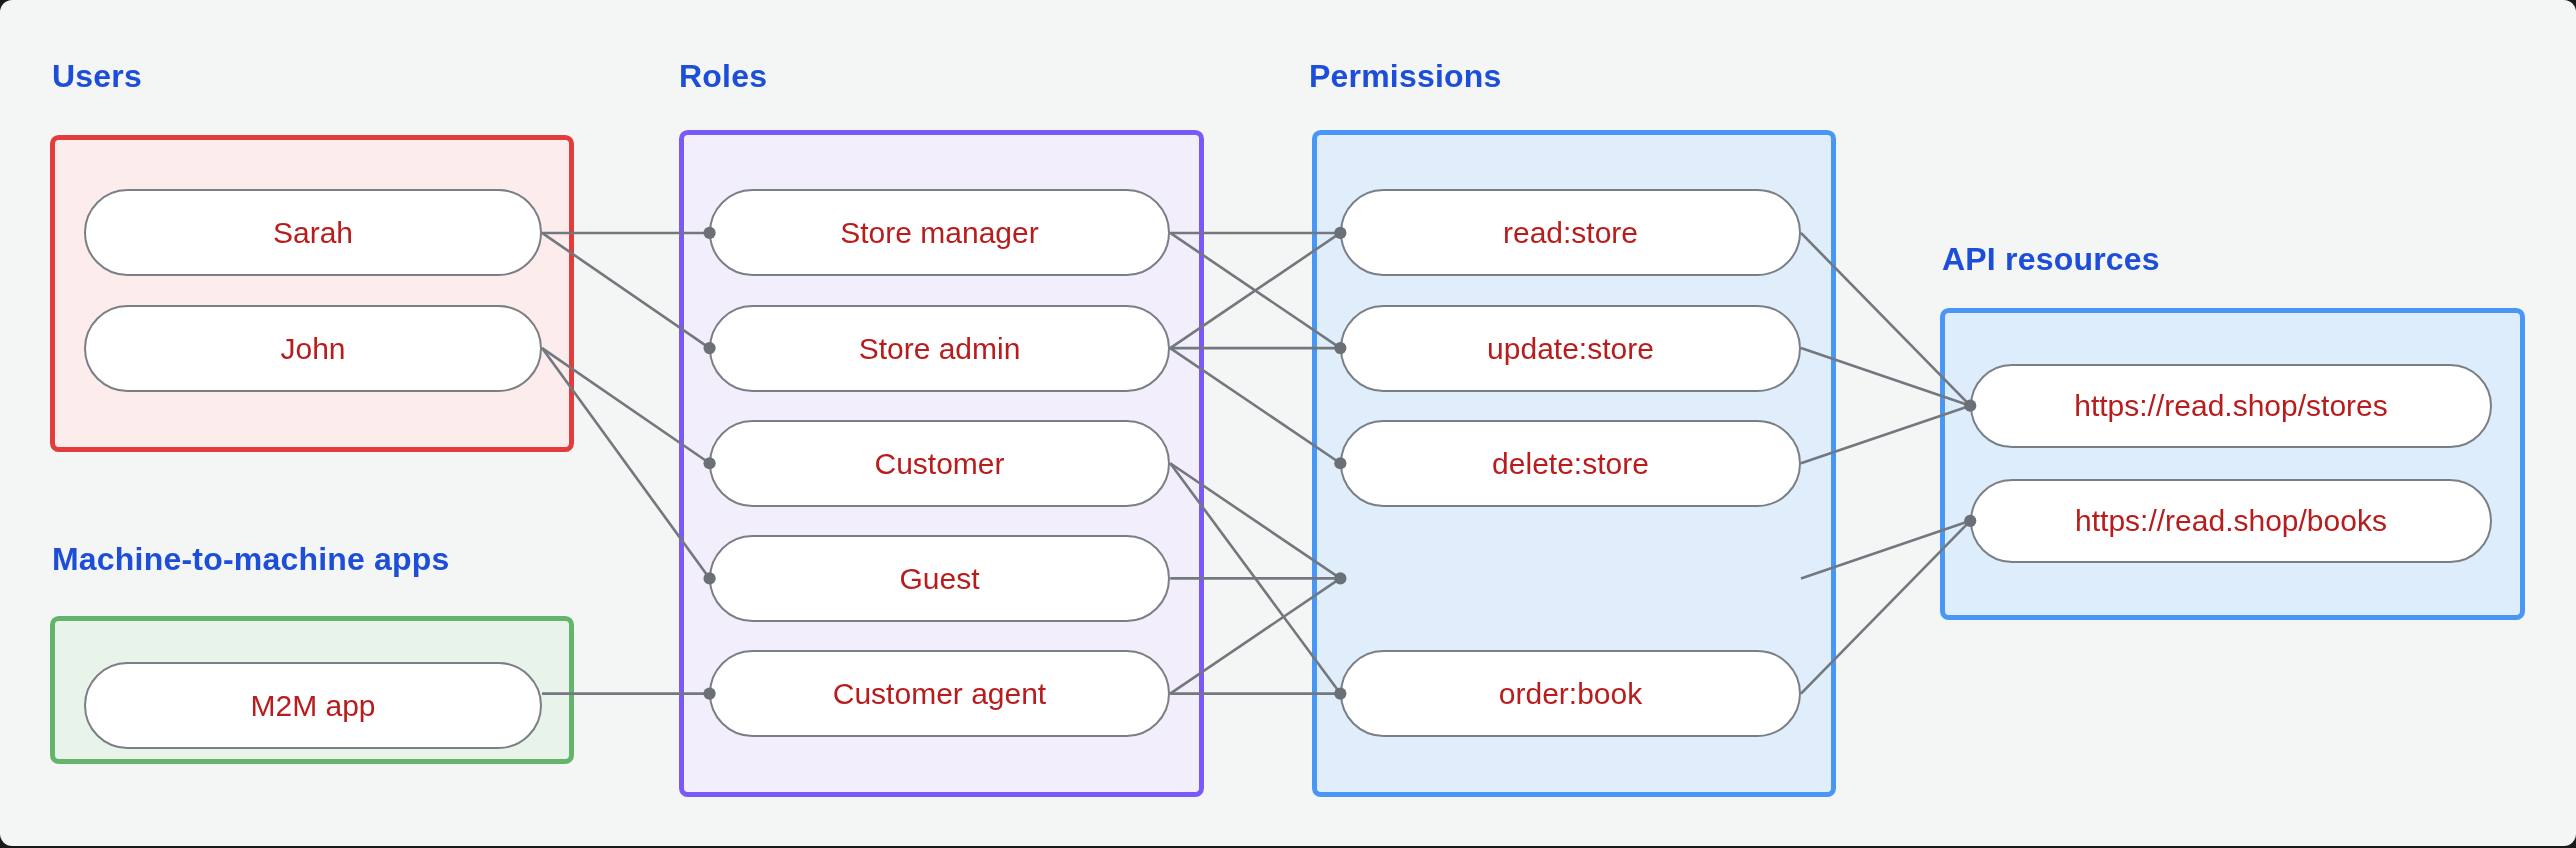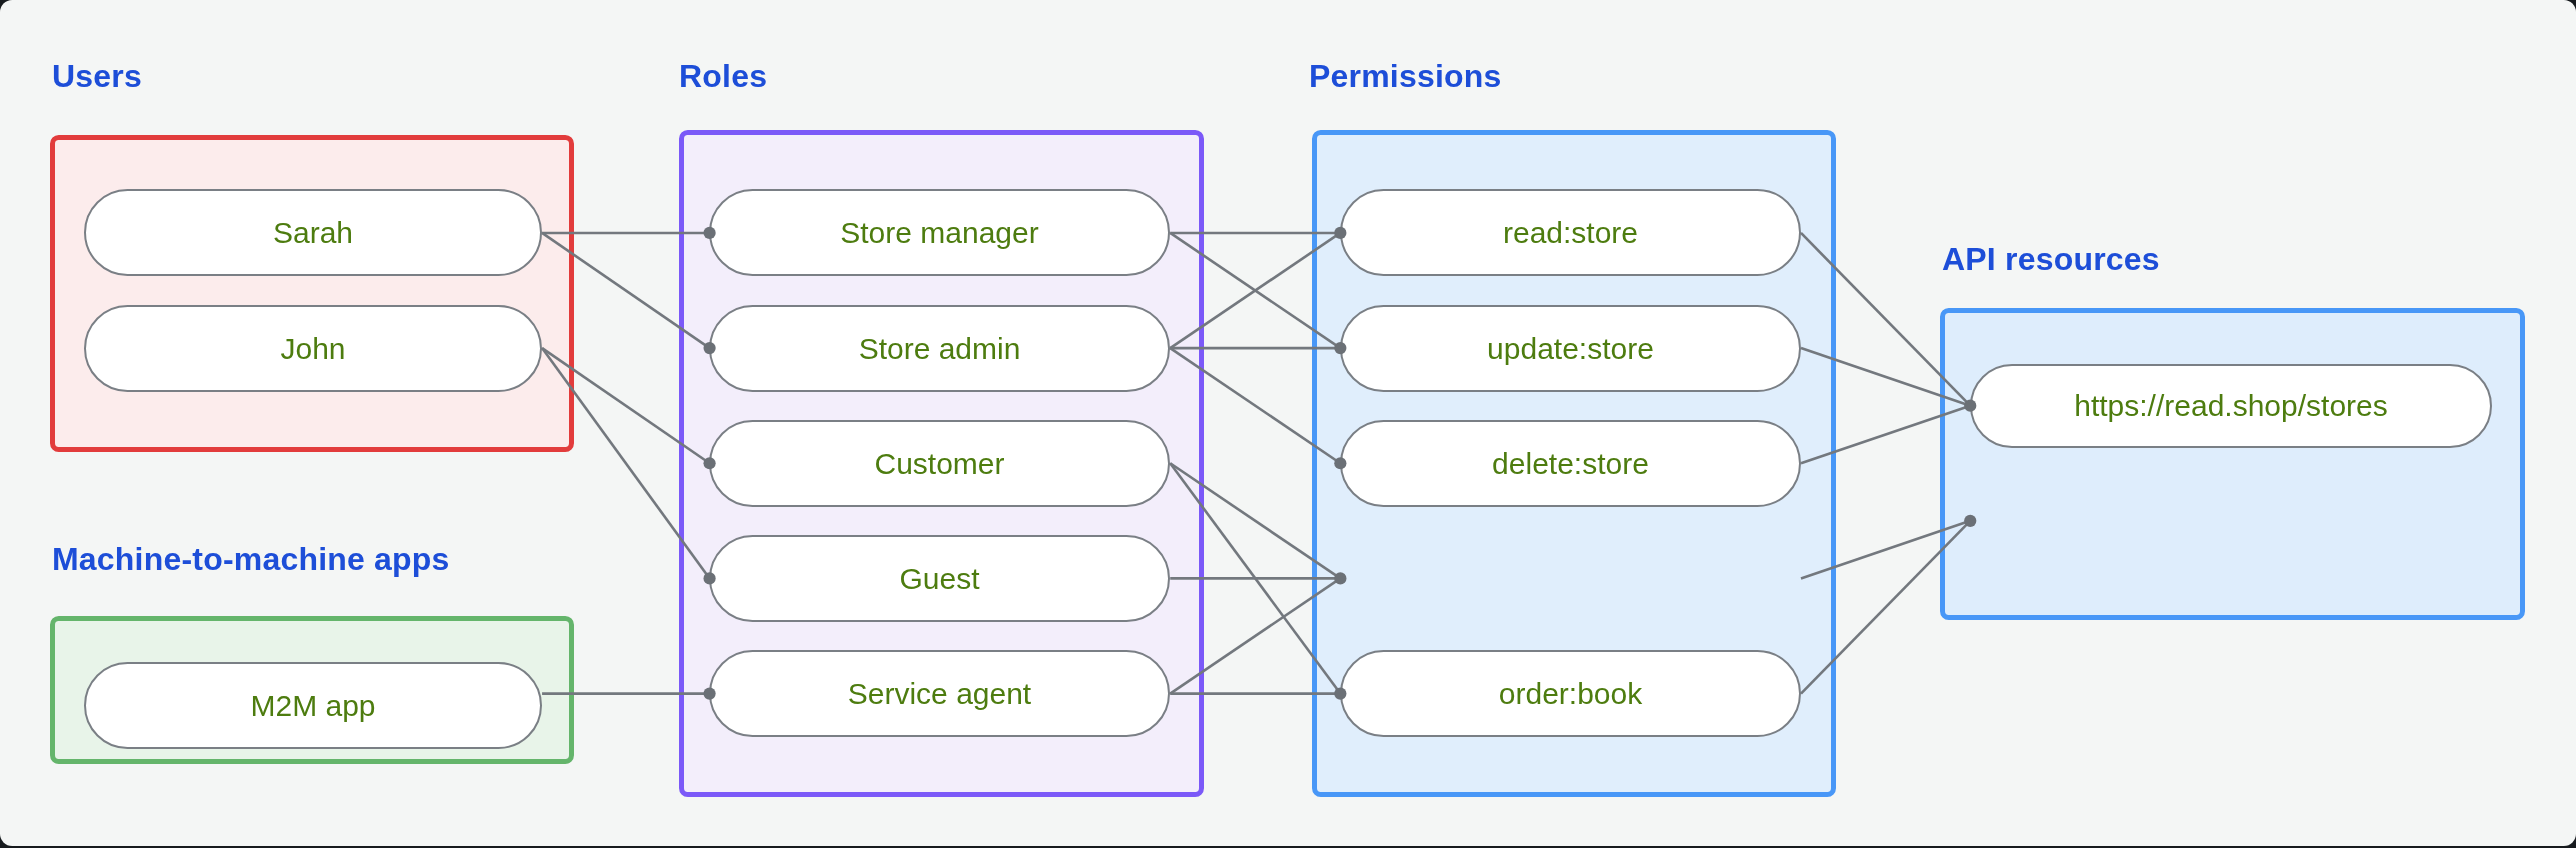--- a/index.html
+++ b/index.html
@@ -50,21 +50,21 @@
     position: absolute;
     box-sizing: border-box;
     height: 87px;
     background: #ffffff;
     border: 2.6px solid #7a7f85;
     border-radius: 872px;
     display: flex;
     align-items: center;
     justify-content: center;
     font-size: 30px;
-    color: #4d7c0f;
+    color: #b91c1c;
     white-space: nowrap;
     z-index: 2;
   }
   
   #node-sarah   { left: 84px; top: 189px; width: 458px; }
   #node-john    { left: 84px; top: 305px; width: 458px; }
   #node-m2m-app { left: 84px; top: 650px; width: 458px; margin-top: 12px; }
   
   #node-store-manager { left: 709px; top: 189px; width: 461px; }
   #node-store-admin   { left: 709px; top: 305px; width: 461px; }
@@ -124,38 +124,41 @@
   <div class="pill" id="node-store-admin">
     <span>Store admin</span>
   </div>
   <div class="pill" id="node-customer">
     <span>Customer</span>
   </div>
   <div class="pill" id="node-guest">
     <span>Guest</span>
   </div>
   <div class="pill" id="node-service-agent">
-    <span>Service agent</span>
+    <span>Customer agent</span>
   </div>
 
   <div class="pill" id="node-read-store">
     <span>read:store</span>
   </div>
   <div class="pill" id="node-update-store">
     <span>update:store</span>
   </div>
   <div class="pill" id="node-delete-store">
     <span>delete:store</span>
   </div>
   <div class="pill" id="node-order-book">
     <span>order:book</span>
   </div>
 
   <div class="pill" id="node-stores">
     <span>https://read.shop/stores</span>
+  </div>
+  <div class="pill" id="node-books">
+    <span>https://read.shop/books</span>
   </div>
 
   <svg id="edge-layer" viewBox="0 0 2952 972" xmlns="http://www.w3.org/2000/svg">
       <line x1="621" y1="267" x2="813" y2="267" stroke="#73787e" stroke-width="3"></line>
       <line x1="621" y1="267" x2="813" y2="399" stroke="#73787e" stroke-width="3"></line>
       <line x1="621" y1="399" x2="813" y2="531" stroke="#73787e" stroke-width="3"></line>
       <line x1="621" y1="399" x2="813" y2="663" stroke="#73787e" stroke-width="3"></line>
       <line x1="621" y1="795" x2="813" y2="795" stroke="#73787e" stroke-width="3"></line>
       <line x1="1341" y1="267" x2="1536" y2="267" stroke="#73787e" stroke-width="3"></line>
       <line x1="1341" y1="267" x2="1536" y2="399" stroke="#73787e" stroke-width="3"></line>

